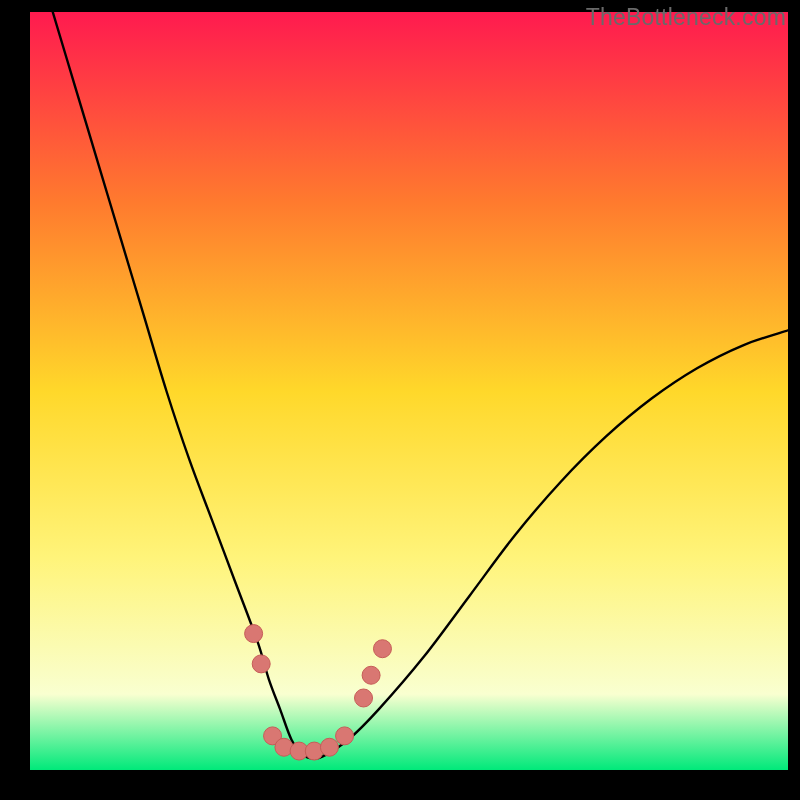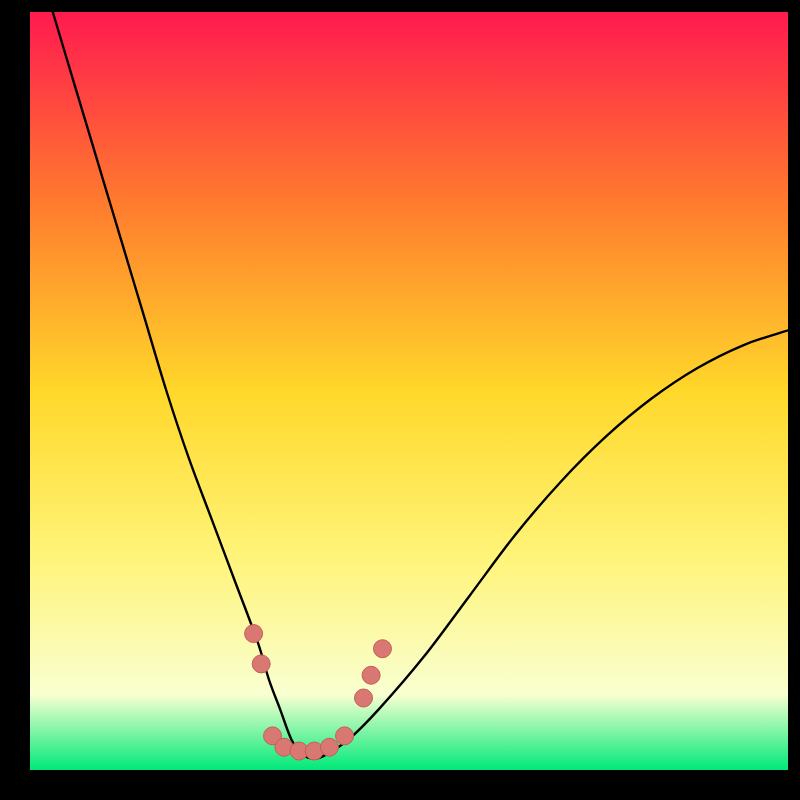--- a/index.html
+++ b/index.html
@@ -33,20 +33,21 @@
     font-weight: 500;
     letter-spacing: 0.2px;
     z-index: 50;
   }
   svg { display: block; }
 </style>
 </head>
 <body>
 
 <div class="frame">
+  <div class="watermark">TheBottleneck.com</div>
   <div class="plot">
     <svg id="chart-svg" width="758" height="758" viewBox="0 0 758 758">
         <defs>
           <linearGradient id="bg-grad" x1="0" y1="0" x2="0" y2="1">
             <stop offset="0%" stop-color="#ff1a4f"></stop>
             <stop offset="25%" stop-color="#ff7a2e"></stop>
             <stop offset="50%" stop-color="#ffd82a"></stop>
             <stop offset="72%" stop-color="#fff47a"></stop>
             <stop offset="90%" stop-color="#f9ffd0"></stop>
             <stop offset="100%" stop-color="#00e97a"></stop>

